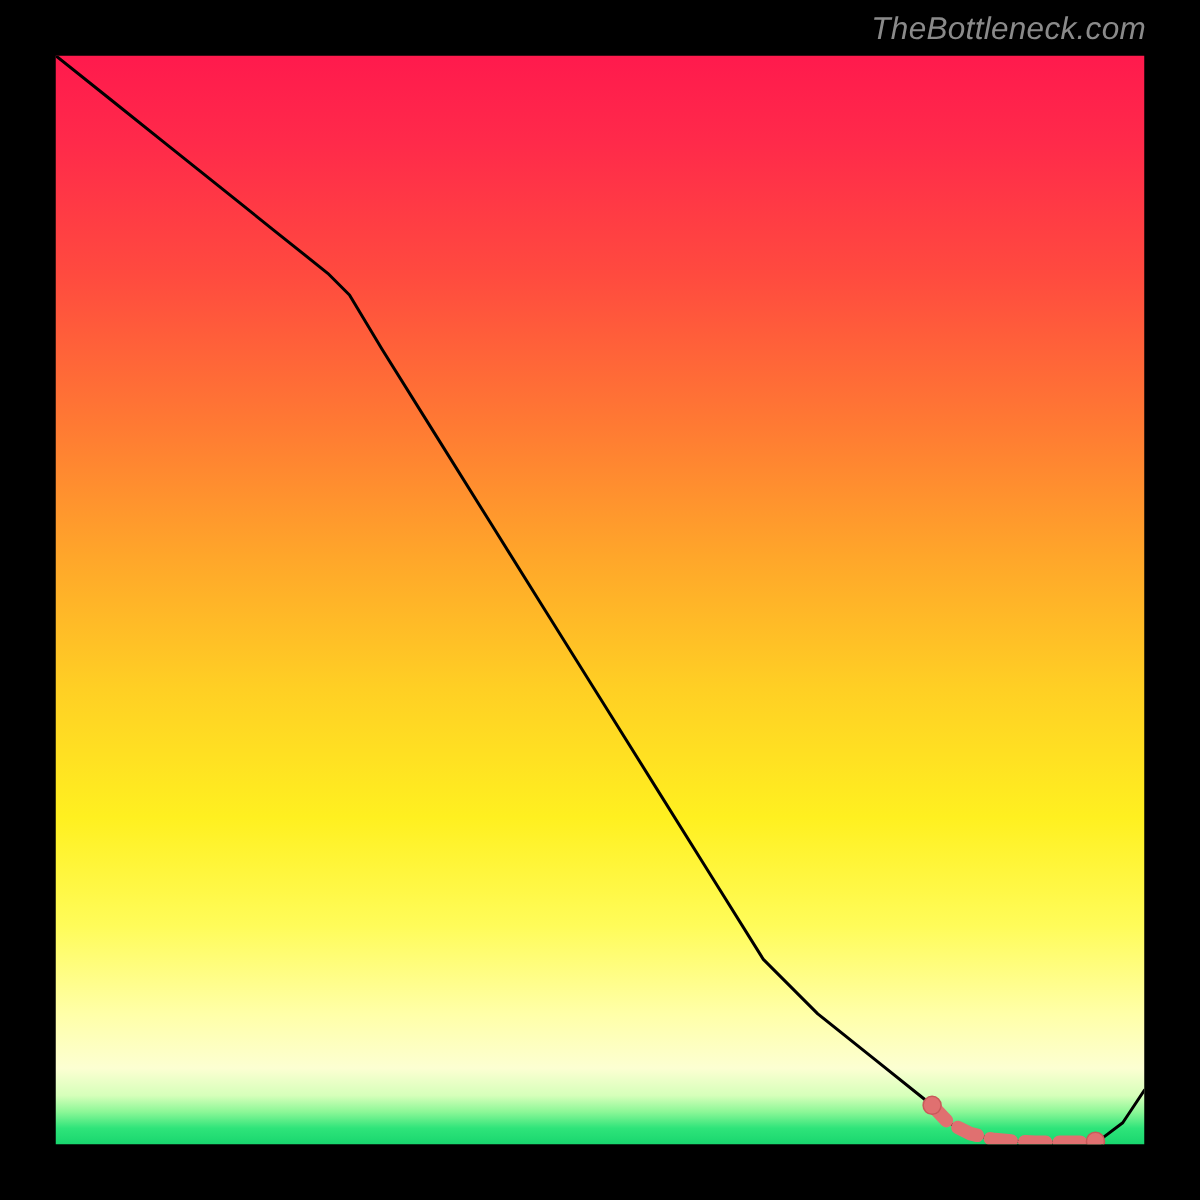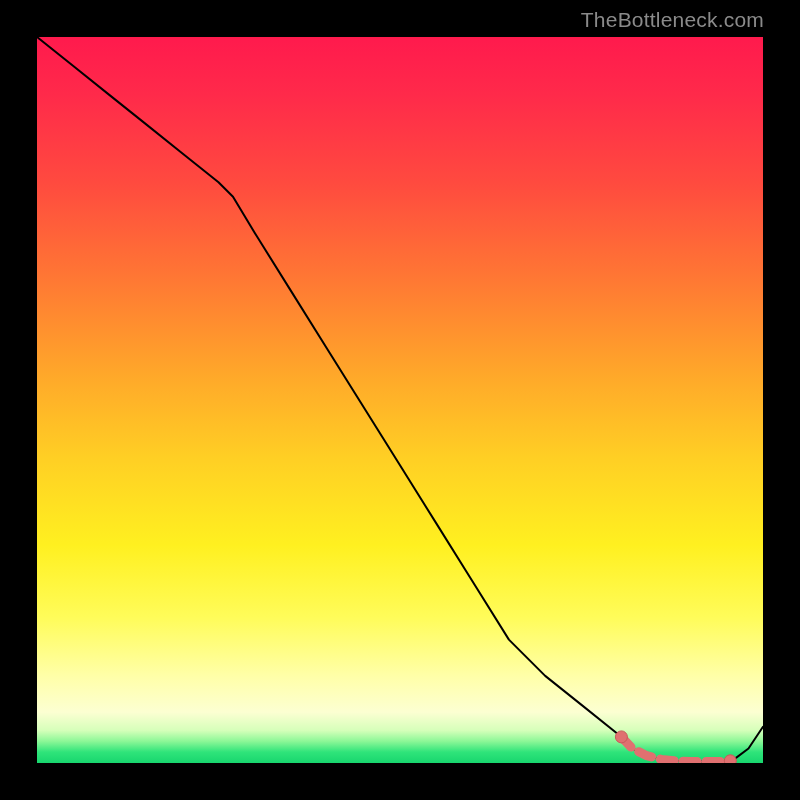--- a/index.html
+++ b/index.html
@@ -9,20 +9,21 @@
     height: 800px;
     background: #000;
     overflow: hidden;
     font-family: Arial, Helvetica, sans-serif;
   }
   .stage {
     position: relative;
     width: 800px;
     height: 800px;
     background: #000;
+    font-style: italic;
   }
   .plot {
     position: absolute;
     left: 37px;
     top: 37px;
     width: 726px;
     height: 726px;
     overflow: hidden;
   }
   

